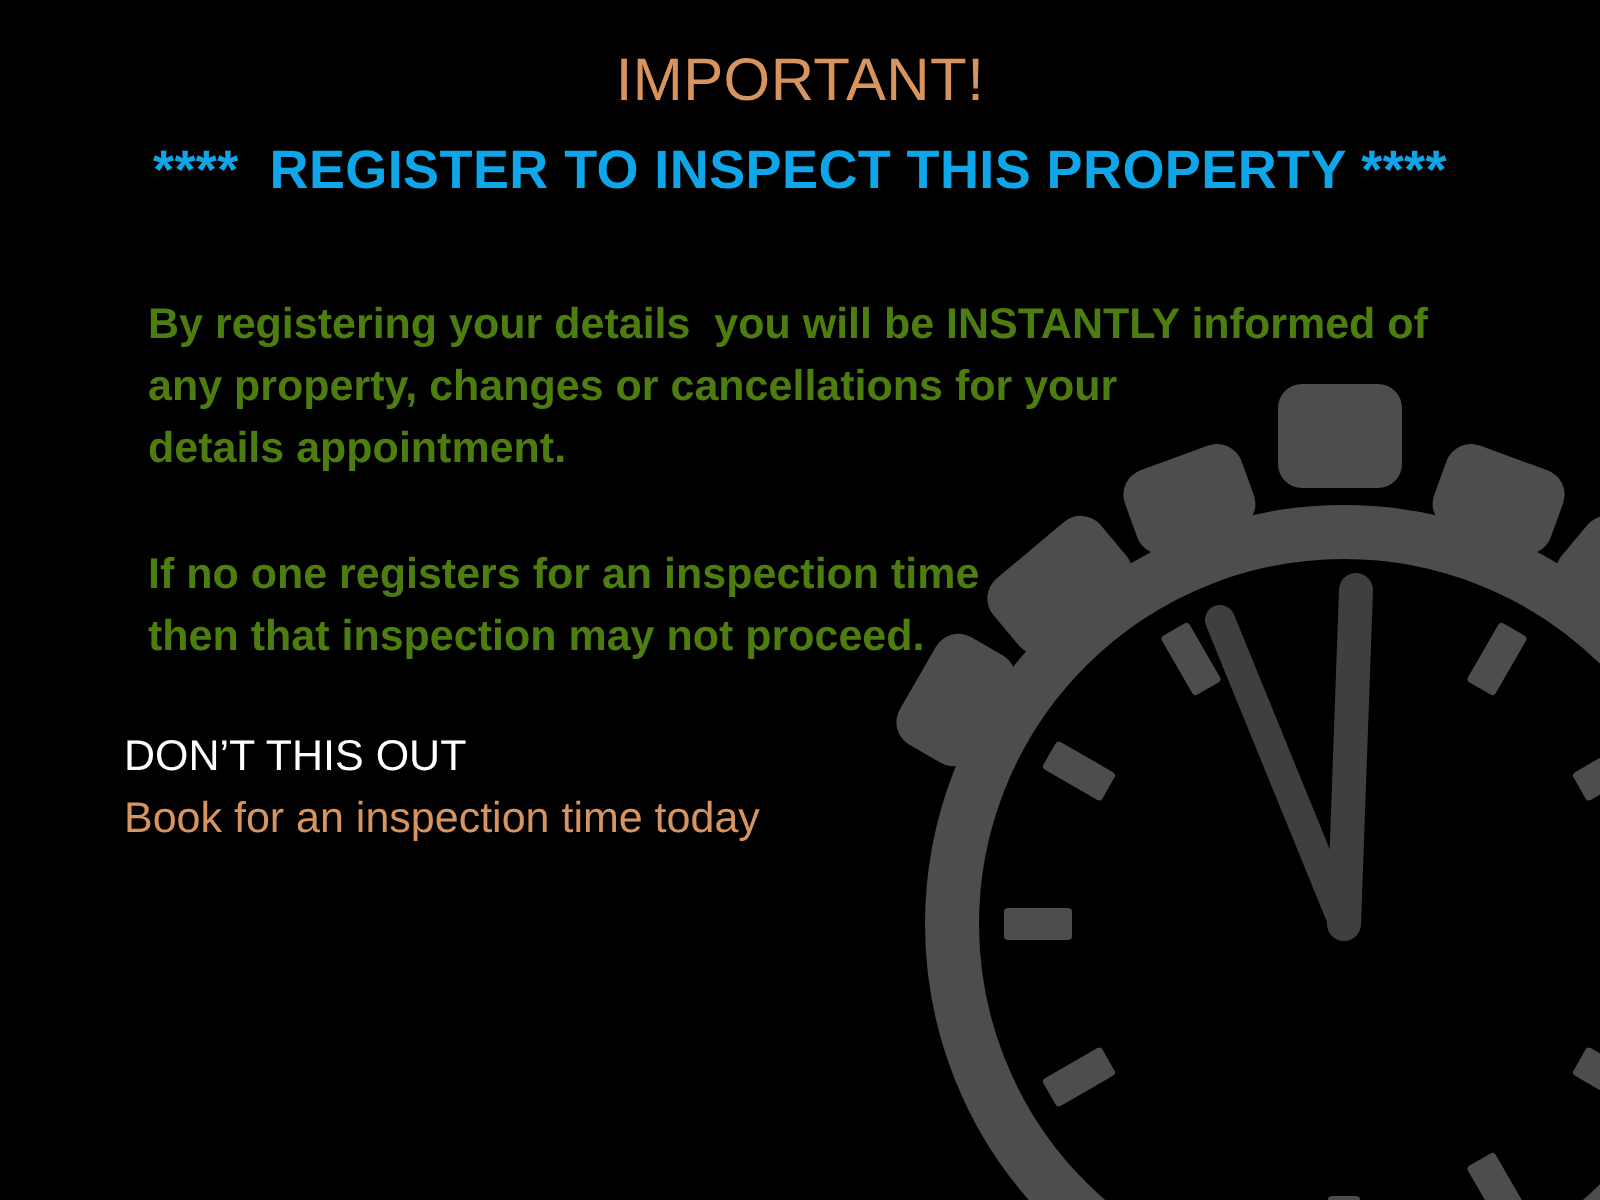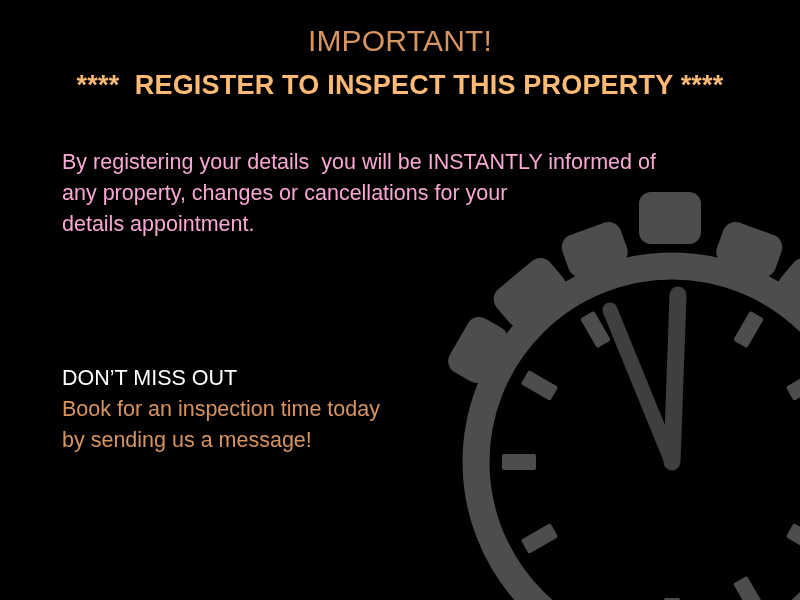--- a/index.html
+++ b/index.html
@@ -36,41 +36,42 @@
     text-align: center;
   }
   .title-1 {
     color: #d8945f;
     font-size: 30px;
     font-weight: normal;
     line-height: 38px;
     letter-spacing: 0.2px;
   }
   .title-2 {
-    color: #fdba74;
+    color: #0ea5e9;
     font-size: 27px;
     font-weight: bold;
     line-height: 38px;
     margin-top: 6px;
     letter-spacing: 0.2px;
     white-space: pre;
   }
 
   
   .body-block {
     position: absolute;
     left: 62px;
     width: 660px;
   }
   .para {
-    color: #f9a8d4;
+    color: #4d7c0f;
     font-size: 21.5px;
     line-height: 31px;
-    font-weight: normal;
+    font-weight: bold;
     white-space: pre-wrap;
+    margin-left: 12px;
   }
   #para-1 { top: 147px; }
   #para-2 { top: 272px; }
   #para-3 { top: 363px; }
 
   .cta-white {
     color: #ffffff;
     font-size: 21.5px;
     line-height: 31px;
     font-weight: normal;
@@ -163,20 +164,23 @@
     <div class="title-1">IMPORTANT!</div>
     <div class="title-2">****  REGISTER TO INSPECT THIS PROPERTY ****</div>
   </div>
 
   <div class="body-block" id="para-1">
     <div class="para">By registering your details  you will be INSTANTLY informed of</div>
     <div class="para">any property, changes or cancellations for your</div>
     <div class="para">details appointment.</div>
   </div>
 
+  <div class="body-block" id="para-2">
+    <div class="para">If no one registers for an inspection time</div>
+    <div class="para">then that inspection may not proceed.</div>
+  </div>
 
   <div class="body-block" id="para-3">
-    <div class="cta-white">DON’T MISS OUT</div>
+    <div class="cta-white">DON’T THIS OUT</div>
     <div class="cta-orange">Book for an inspection time today</div>
-    <div class="cta-orange">by sending us a message!</div>
   </div>
 
 </div>
 
 </body></html>

